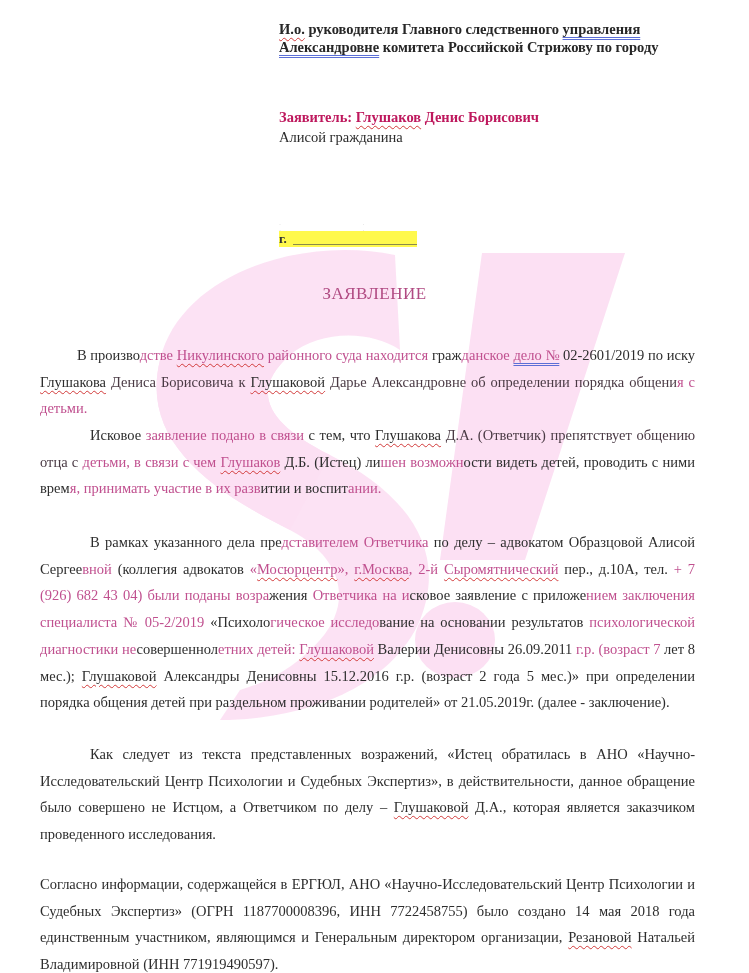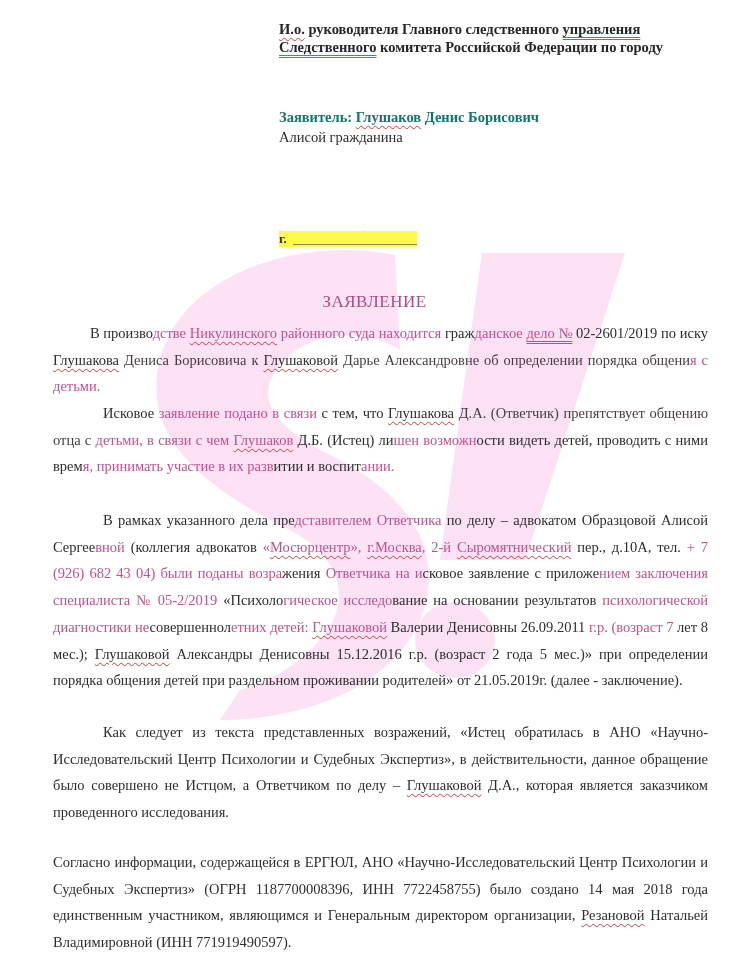--- a/index.html
+++ b/index.html
@@ -57,21 +57,21 @@
       text-underline-offset: 3px;
     }
     .applicant {
       position: absolute;
       left: 279px;
       top: 107px;
       width: 420px;
       font-size: 14.5px;
       line-height: 20px;
     }
-    .applicant .bold { font-weight: bold; color: #0f766e; }
+    .applicant .bold { font-weight: bold; color: #be185d; }
     .faint-line {
       position: absolute;
       left: 279px;
       top: 222px;
       width: 200px;
       height: 4px;
       color: #cfcfcf;
       font-size: 6px;
       letter-spacing: 40px;
     }
@@ -96,30 +96,30 @@
     }
     .doc-title {
       position: absolute;
       left: 0;
       width: 749px;
       top: 284px;
       text-align: center;
       font-size: 17px;
       letter-spacing: 0.5px;
       color: #b04a82;
-      margin-top: 8px;
     }
     .body-text {
       position: absolute;
-      left: 53px;
+      left: 40px;
       width: 655px;
       font-size: 14.5px;
       line-height: 26.7px;
       text-align: justify;
       text-align-last: left;
+      margin-top: 22px;
     }
     .indent { text-indent: 37px; }
     .pinkish { color: #c0508f; }
     .dark { color: #2d2d2d; }
     .mid { color: #4a3a44; }
     p { margin: 0; }
   </style>
 </head>
 <body>
 
@@ -142,21 +142,21 @@
 
     <path d="M 482 253 L 625 253 L 525 560 L 440 560 Z" fill="#fce0f3"></path>
 
     <ellipse cx="455" cy="640" rx="40" ry="38" fill="#fce0f3"></ellipse>
   </svg>
 
   <div class="content">
 
     <div class="addressee">
       <span class="line bold"><span class="spell-red">И.о.</span><span> руководителя Главного следственного </span><span class="spell-blue">управления</span></span>
-      <span class="line bold"><span class="spell-blue">Следственного</span><span> комитета Российской  Федерации по городу</span></span>
+      <span class="line bold"><span class="spell-blue">Александровне</span><span> комитета Российской  Стрижову по городу</span></span>
     </div>
 
     <div class="applicant">
       <span class="line bold" style="display:block"><span>Заявитель: </span><span class="spell-red">Глушаков</span><span> Денис Борисович</span></span>
       <span class="line" style="display:block">Алисой  гражданина</span>
     </div>
 
     <div class="faint-line">· · · ·</div>
 
     <div class="city-line">

